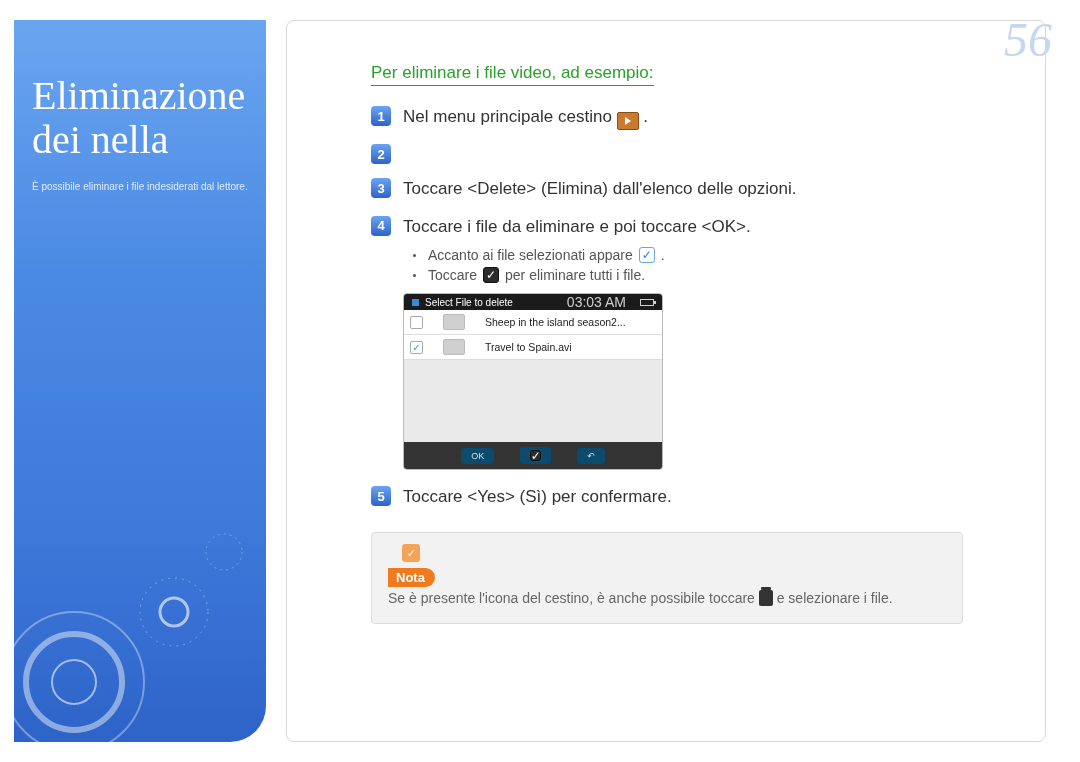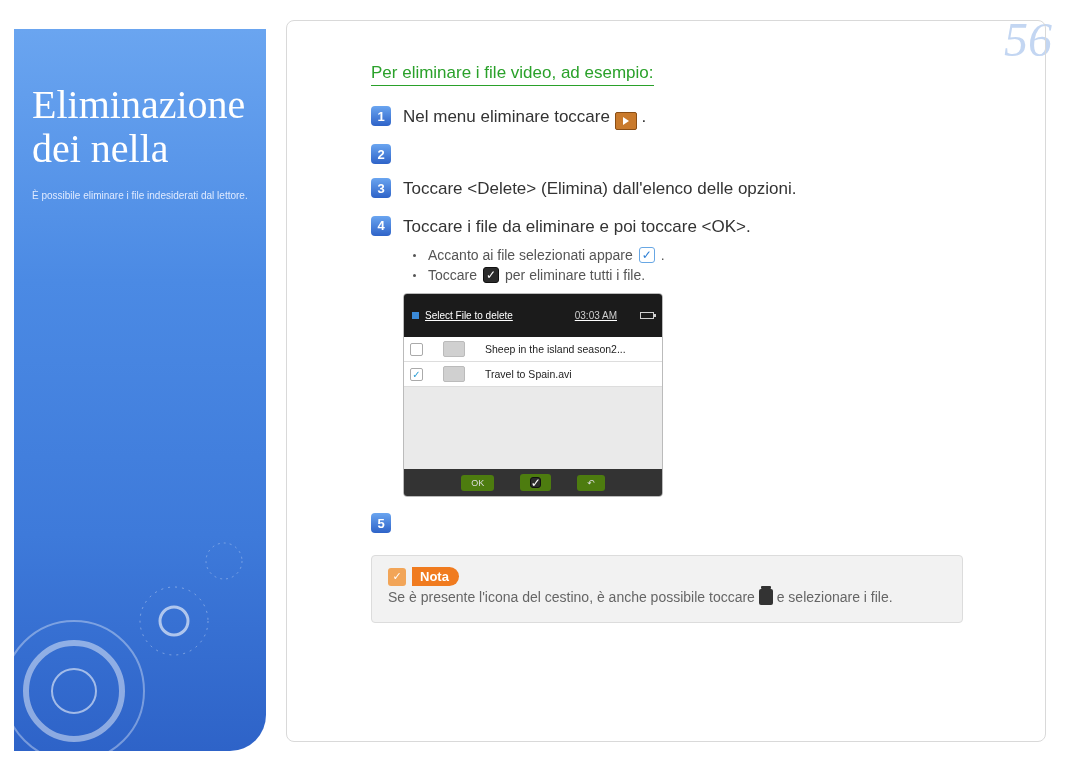--- a/index.html
+++ b/index.html
@@ -17,21 +17,21 @@
     right: 28px;
     font-size: 48px;
     font-style: italic;
     color: #c3d6f2;
     font-family: Georgia, serif;
     font-weight: 300;
   }
   .sidebar {
     position: absolute;
     left: 14px;
-    top: 29px;
+    top: 20px;
     width: 252px;
     height: 722px;
     background: linear-gradient(180deg, #6aa5f0 0%, #4b8ae4 35%, #3e7ada 70%, #2e63c8 100%);
     border-radius: 0 0 36px 0;
     padding: 54px 18px 18px 18px;
     color: #fff;
     overflow: hidden;
   }
   .sidebar-title {
     font-family: Georgia, "Times New Roman", serif;
@@ -135,59 +135,58 @@
     margin: 6px 0 10px 32px;
     width: 260px;
     border: 1px solid #bbb;
     border-radius: 4px;
     background:#e3e3e3;
     overflow:hidden;
   }
   .device-header {
     background:#1b1b1b; color:#fff; font-size:10px;
     display:flex; justify-content:space-between;
-    padding:16px 8px;
-    text-decoration:underline;
+    padding:0 8px;
   }
   .device-header .left{ display:flex; align-items:center; gap:6px; }
   .device-header .sq{ width:7px; height:7px; background:#3b8ad8; display:inline-block; }
-  .device-header .right{ display:flex; align-items:center; gap:23px; color:#cfcfcf; font-size:10px; }
+  .device-header .right{ display:flex; align-items:center; gap:14px; color:#cfcfcf; font-size:14px; }
   .device-header .bat{ width:14px; height:7px; border:1px solid #cfcfcf; position:relative; }
   .device-header .bat::after{ content:""; position:absolute; right:-3px; top:1px; width:2px; height:3px; background:#cfcfcf;}
   .device-list { background:#fff; }
   .device-row {
     display:flex; align-items:center; gap:20px;
     padding:4px 6px; border-bottom:1px solid #ddd;
     font-size:10.5px; color:#222;
   }
   .device-row .cb{
     width:13px; height:13px; border:1px solid #aaa; background:#fff; border-radius:2px;
     display:flex; align-items:center; justify-content:center;
   }
   .device-row .cb.on::after{ content:"✓"; color:#2e9fd4; font-size:10px; }
   .device-row .thumb{ width:22px; height:16px; background:#d0d0d0; border:1px solid #bbb; border-radius:2px; }
   .device-blank{ height:82px; background:#eaeaea; }
   .device-footer{
     background:#333; display:flex; align-items:center; justify-content:center;
     gap:26px; padding:5px 0;
   }
   .device-footer .btn{
-    background:#4d7c0f; color:#ddd; font-size:9px; padding:3px 10px; border-radius:3px;
+    background:#0c4a6e; color:#ddd; font-size:9px; padding:3px 10px; border-radius:3px;
     display:flex; align-items:center; justify-content:center;
   }
   .note-box {
     margin-top: 22px;
     border:1px solid #dcdcdc; border-radius:4px;
     background:#f2f2f2;
     padding:12px 16px 14px 16px;
     position:relative;
   }
   .note-badge{
     display:inline-flex; align-items:center; gap:6px;
-    position:relative; top:-2px;
+    position:relative; top:-2px;flex-direction:column;
   }
   .note-badge .pill{
     background:#f07b1f; color:#fff; font-weight:bold;
     font-size:13px; padding:2px 10px 2px 8px;
     border-radius:0 10px 10px 0;
   }
   .note-badge .cube{
     width:18px; height:18px; background:#f2a558; border-radius:3px;
     display:flex; align-items:center; justify-content:center;
   }
@@ -219,21 +218,21 @@
   </div>
 </div>
 
 <div class="main">
 
   <div class="section-title">Per eliminare i file video, ad esempio:</div>
 
   <div class="step-row">
     <div class="step-badge">1</div>
     <div class="step-text">
-      <span>Nel menu eliminare toccare </span>
+      <span>Nel menu principale cestino </span>
       <span class="icon-play"></span>
       <span>.</span>
     </div>
   </div>
 
   <div class="step-row">
     <div class="step-badge">2</div>
   </div>
 
   <div class="step-row">
@@ -289,20 +288,21 @@
       <div class="btn">OK</div>
       <div class="btn">
         <span class="icon-checkbox dark" style="width:11px;height:11px;"></span>
       </div>
       <div class="btn">↶</div>
     </div>
   </div>
 
   <div class="step-row" style="margin-top:14px;">
     <div class="step-badge">5</div>
+    <div class="step-text">Toccare &lt;Yes&gt; (Sì) per confermare.</div>
   </div>
 
   <div class="note-box">
     <div class="note-badge">
       <span class="cube"></span>
       <span class="pill">Nota</span>
     </div>
     <div class="note-text">
       <span>Se è presente l'icona del cestino, è anche possibile toccare </span>
       <span class="icon-trash"></span>

